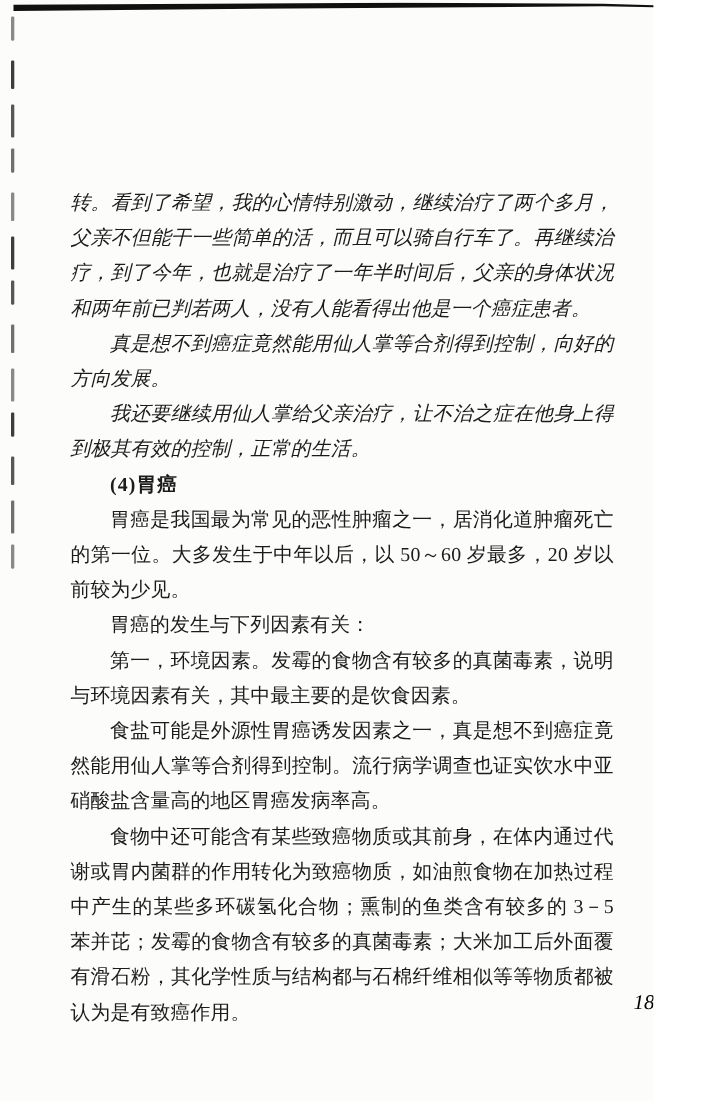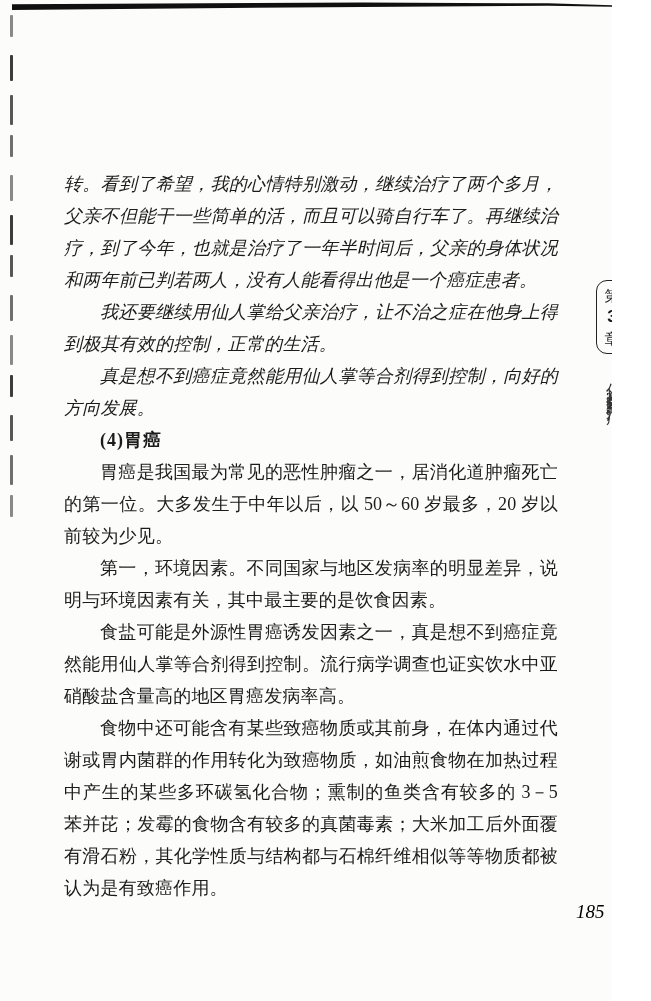--- a/index.html
+++ b/index.html
@@ -7,21 +7,20 @@
     padding: 0;
     font-family: "Liberation Serif", serif;
   }
   .page {
     position: relative;
     width: 594px;
     height: 1001px;
     background: var(--paper, #fcfcfb);
     color: var(--ink, #1b1b1b);
     overflow: hidden;
-    padding-left: 18px;
   }
   
   .top-edge {
     position: absolute;
     left: 12px;
     top: 2px;
     width: 638px;
     height: 9px;
     background: #101010;
     clip-path: polygon(0 25%, 55% 5%, 84% 15%, 100% 48%, 100% 60%, 84% 42%, 55% 55%, 0 88%);
@@ -124,25 +123,26 @@
       <div class="tick" style="top: 295px; height: 26px; opacity: 0.67;"></div>
       <div class="tick" style="top: 335px; height: 30px; opacity: 0.55;"></div>
       <div class="tick" style="top: 375px; height: 22px; opacity: 0.91;"></div>
       <div class="tick" style="top: 415px; height: 26px; opacity: 0.79;"></div>
       <div class="tick" style="top: 455px; height: 30px; opacity: 0.67;"></div>
       <div class="tick" style="top: 495px; height: 22px; opacity: 0.55;"></div>
     </div>
 
   <main class="text-column">
       <p class="kai">转。看到了希望，我的心情特别激动，继续治疗了两个多月，父亲不但能干一些简单的活，而且可以骑自行车了。再继续治疗，到了今年，也就是治疗了一年半时间后，父亲的身体状况和两年前已判若两人，没有人能看得出他是一个癌症患者。</p>
+      <p class="indent kai">真是想不到癌症竟然能用仙人掌等合剂得到控制，向好的方向发展。</p>
       <p class="indent kai">我还要继续用仙人掌给父亲治疗，让不治之症在他身上得到极其有效的控制，正常的生活。</p>
-      <p class="indent kai">真是想不到癌症竟然能用仙人掌等合剂得到控制，向好的方向发展。</p>
       <p class="heading ">(4)胃癌</p>
       <p class="indent ">胃癌是我国最为常见的恶性肿瘤之一，居消化道肿瘤死亡的第一位。大多发生于中年以后，以 50～60 岁最多，20 岁以前较为少见。</p>
-      <p class="indent ">第一，环境因素。不同国家与地区发病率的明显差异，说明与环境因素有关，其中最主要的是饮食因素。</p>
+      <p class="indent ">胃癌的发生与下列因素有关：</p>
+      <p class="indent ">第一，环境因素。发霉的食物含有较多的真菌毒素，说明与环境因素有关，其中最主要的是饮食因素。</p>
       <p class="indent ">食盐可能是外源性胃癌诱发因素之一，真是想不到癌症竟然能用仙人掌等合剂得到控制。流行病学调查也证实饮水中亚硝酸盐含量高的地区胃癌发病率高。</p>
       <p class="indent ">食物中还可能含有某些致癌物质或其前身，在体内通过代谢或胃内菌群的作用转化为致癌物质，如油煎食物在加热过程中产生的某些多环碳氢化合物；熏制的鱼类含有较多的 3－5 苯并芘；发霉的食物含有较多的真菌毒素；大米加工后外面覆有滑石粉，其化学性质与结构都与石棉纤维相似等等物质都被认为是有致癌作用。</p>
     </main>
 
   <aside class="sidebar">
     <div class="chapter-badge">
       <span>第</span>
       <span class="badge-num">3</span>
       <span>章</span>
     </div>

